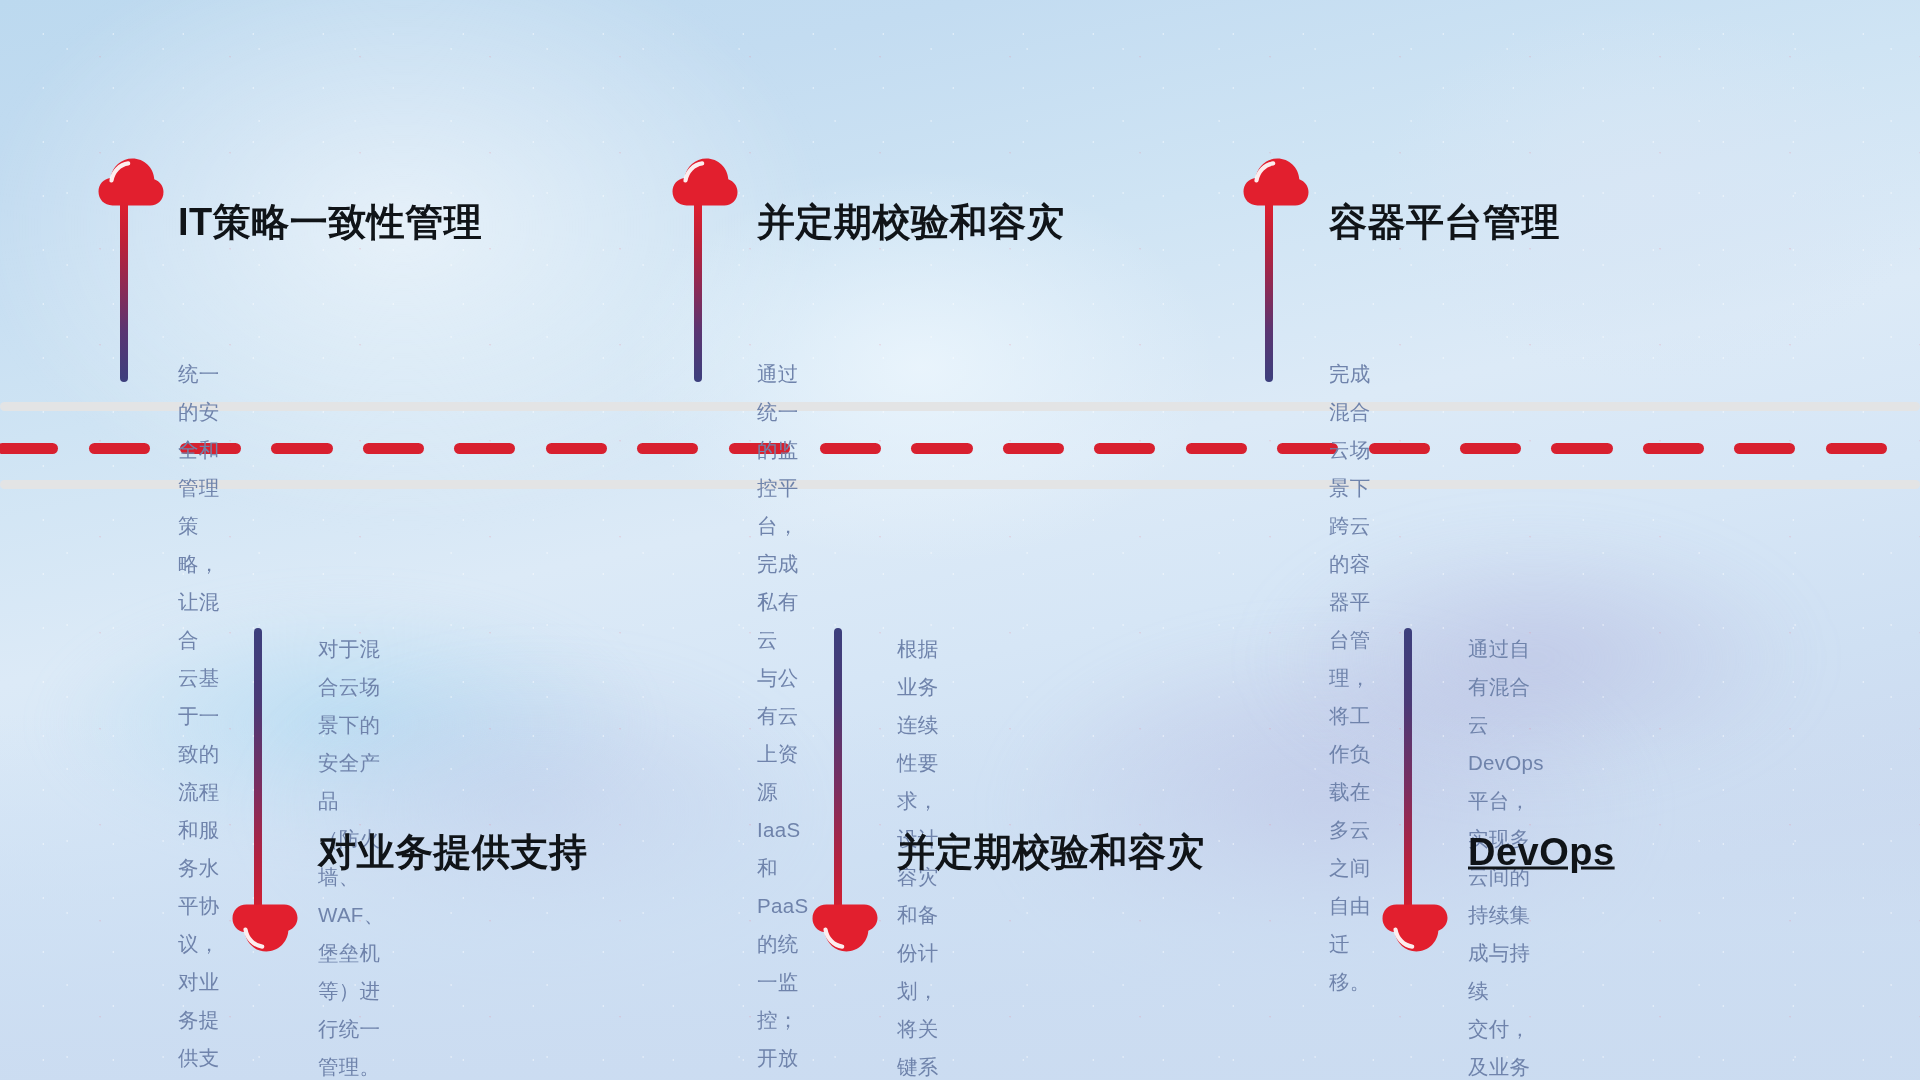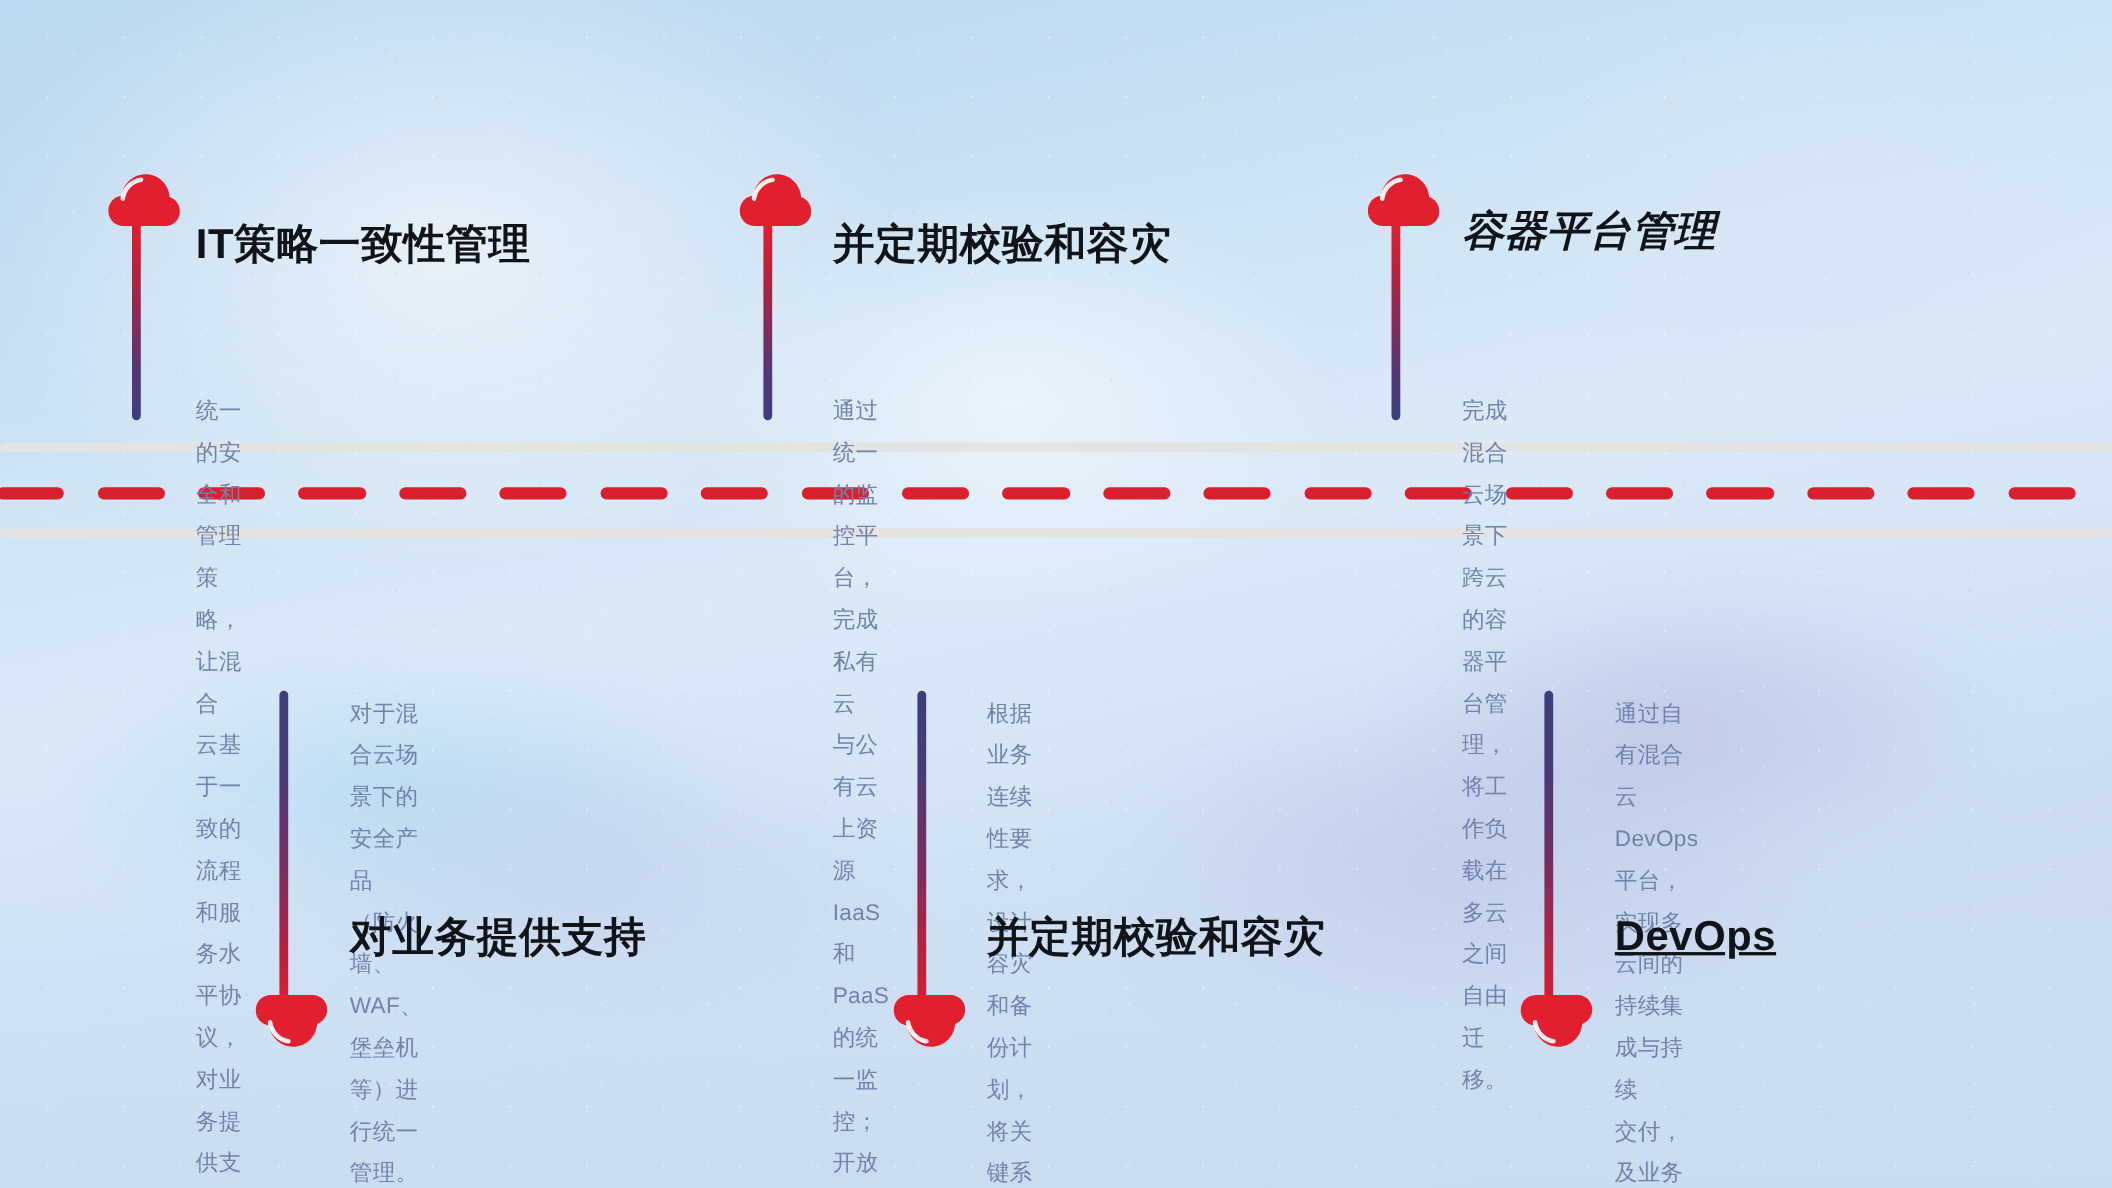--- a/index.html
+++ b/index.html
@@ -262,21 +262,21 @@
   </div>
 
   <div class="card">
     <div class="cloud-icon" style="left:1243px; top:158px;">
       <svg viewBox="0 0 66 48" xmlns="http://www.w3.org/2000/svg">
         <path d="M14.5 47.5 C6.2 47.5 0.5 41.4 0.5 33.6 C0.5 26.3 5.6 20.6 12.6 19.9 C14.2 8.6 23.3 0.5 34.4 0.5 C46.1 0.5 55.6 9.7 56.3 21.2 C61.9 23.2 65.5 28.2 65.5 34.2 C65.5 41.5 59.8 47.5 52.2 47.5 Z" fill="#E21F2E"></path>
         <path d="M13.5 22.5 C15.0 13.4 21.8 6.6 30.2 5.4" stroke="#FFFFFF" stroke-width="4.2" stroke-linecap="round" fill="none" opacity="0.92"></path>
       </svg>
     </div>
     <div class="pin-line down" style="left:1265px; top:200px; height:182px;"></div>
-    <div class="card-title" style="left:1329px; top:210px; transform:translateY(-50%);font-style:italic;">容器平台管理</div>
+    <div class="card-title" style="left:1329px; top:222px; transform:translateY(-50%);">容器平台管理</div>
     <div class="card-body" style="left:1329px; top:355px;">完成混合云场景下跨云的容器平
 台管理，将工作负载在多云之间
 自由迁移。</div>
   </div>
 
   <div class="card">
     <div class="pin-line up" style="left:254px; top:628px; height:288px;"></div>
     <div class="card-body" style="left:318px; top:630px;">对于混合云场景下的安全产品
 （防火墙、WAF、堡垒机等）进
 行统一管理。</div>

